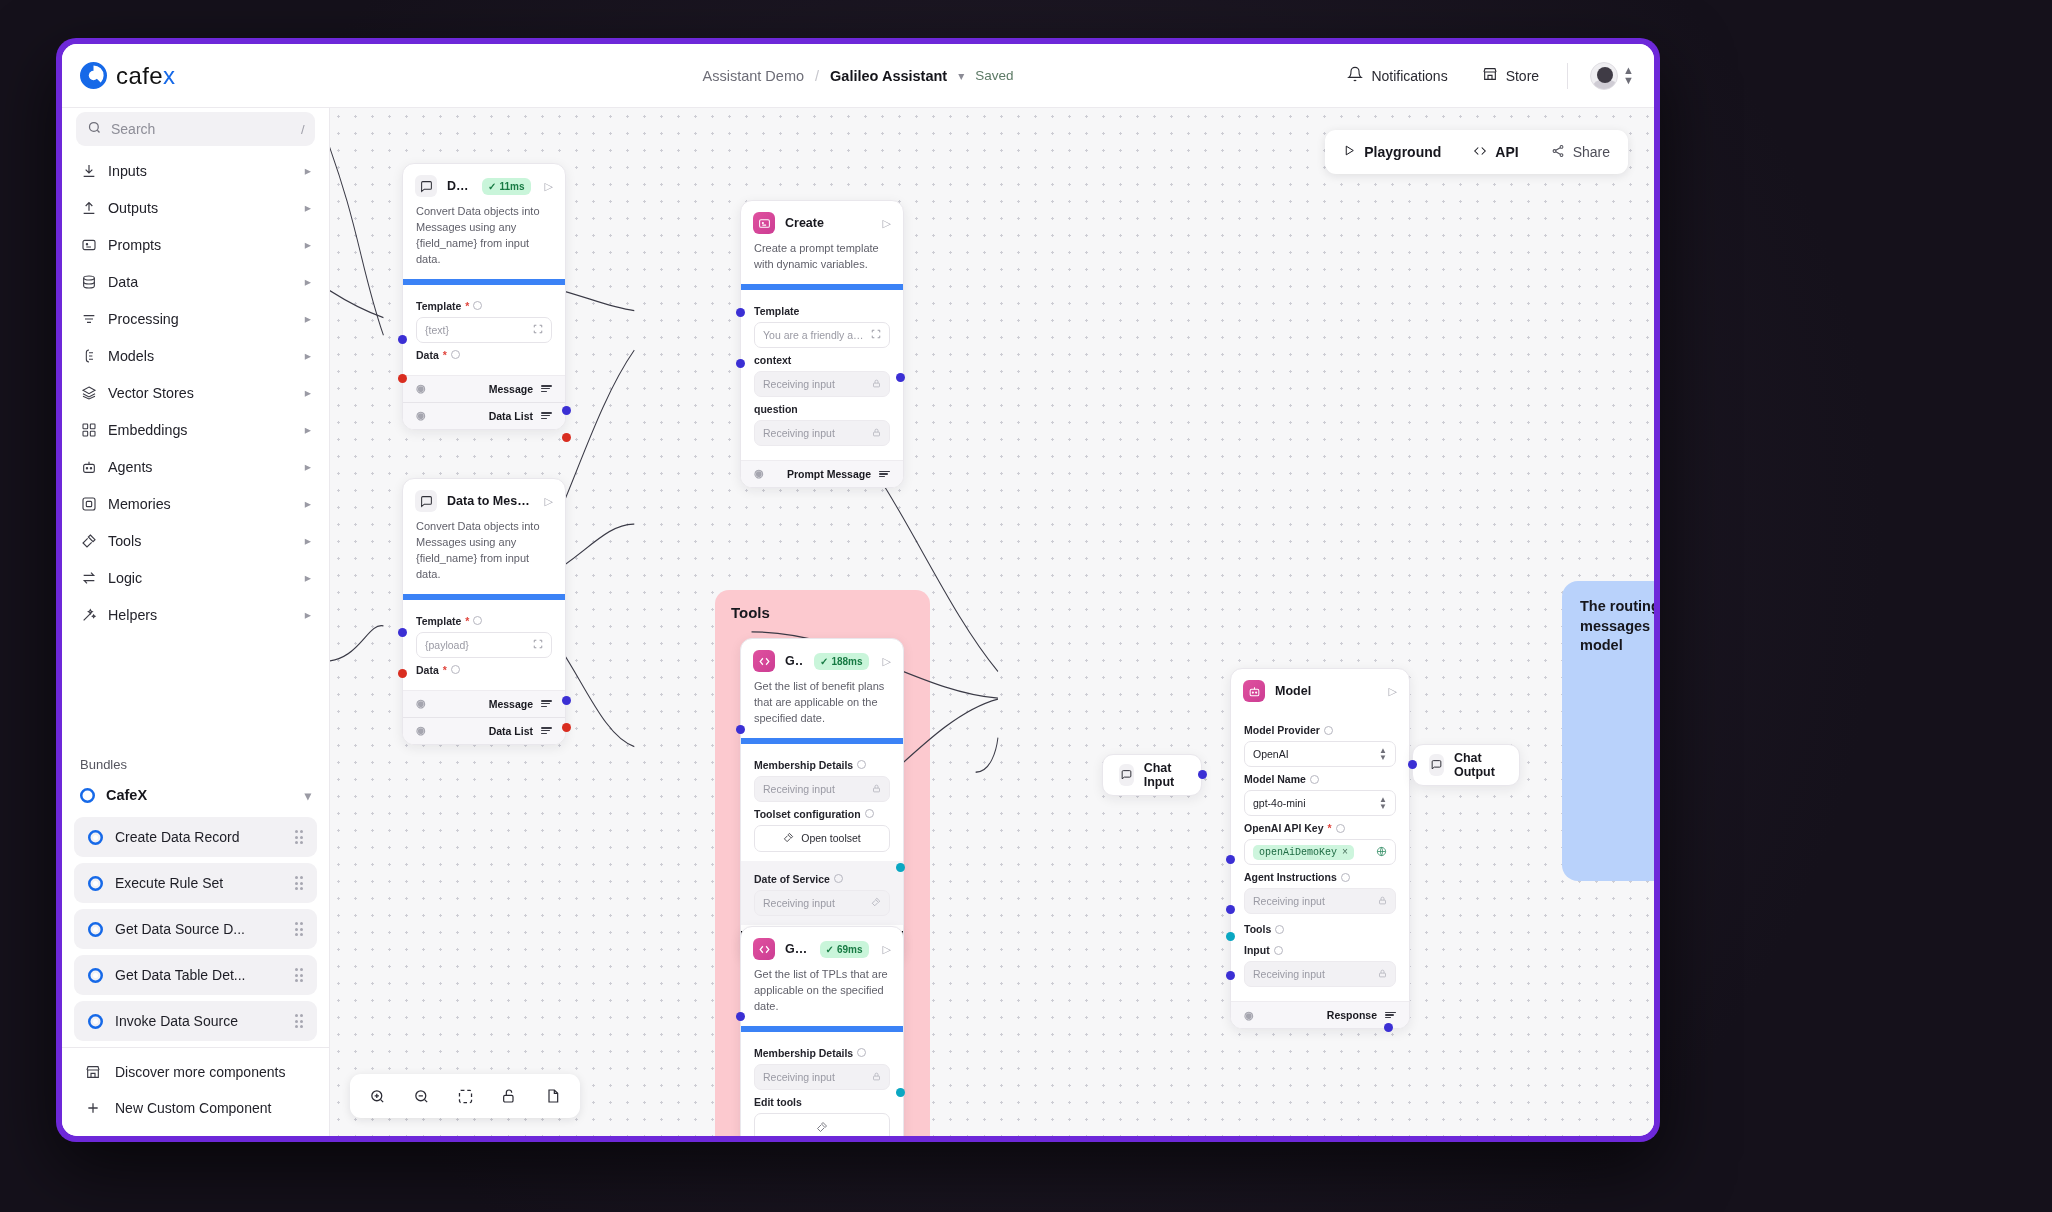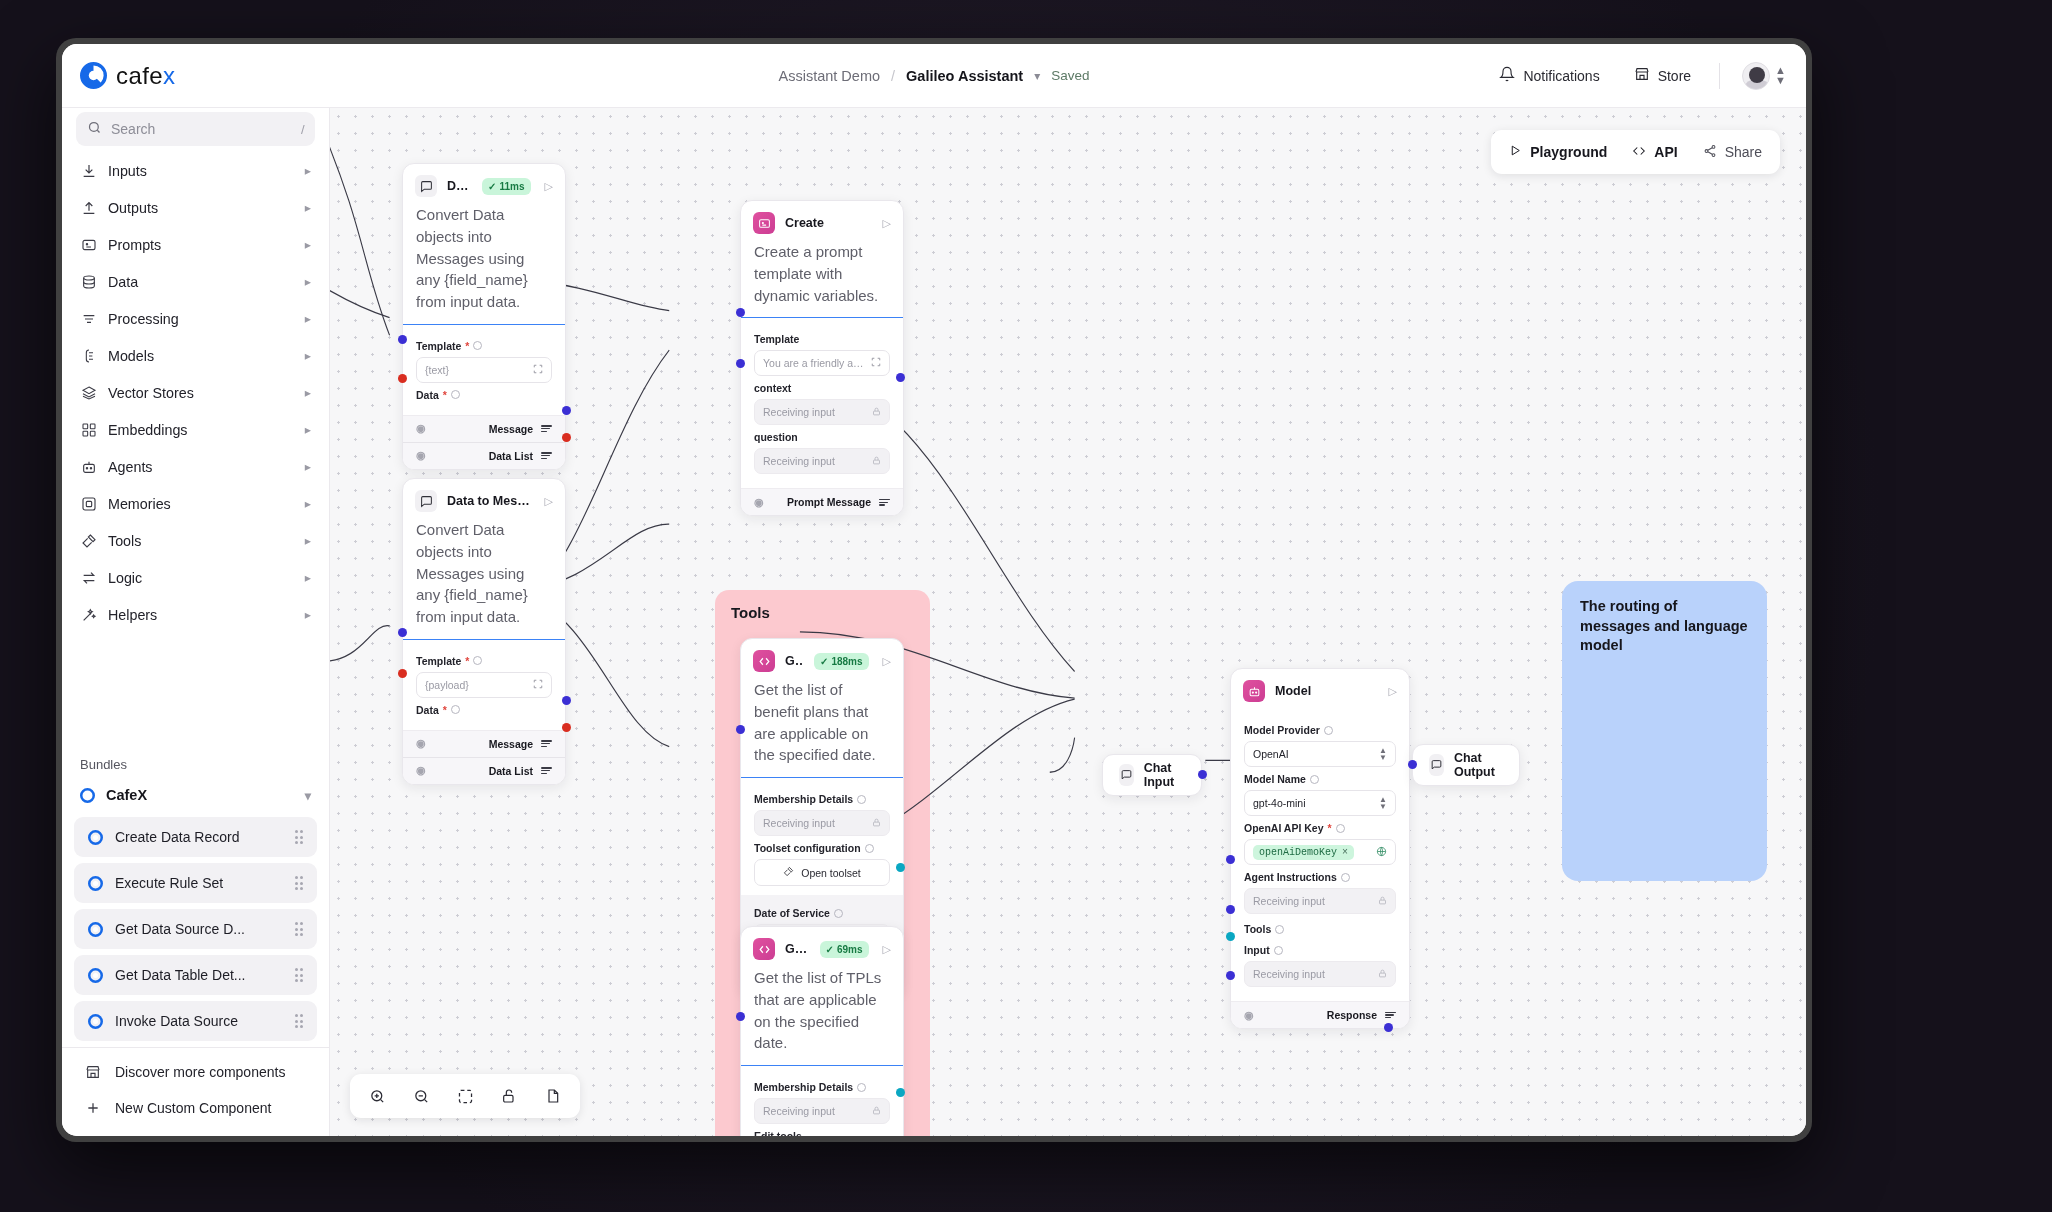--- a/index.html
+++ b/index.html
@@ -6,22 +6,22 @@
   html,body{
     width:2052px; height:1212px; overflow:hidden;
     font-family:"Liberation Sans", sans-serif;
     background:#1a1520;
   }
   #bg{
     position:absolute; inset:0;
     background:radial-gradient(circle at 50% 45%, #241d2c 0%, #15111b 70%);
   }
   #window{
-    position:absolute; left:56px; top:38px; width:1756px; height:1104px;
-    border-radius:20px; background:#404040;
+    position:absolute; left:56px; top:38px; width:1604px; height:1104px;
+    border-radius:20px; background:#6d28d9;
     box-shadow:0 26px 70px rgba(0,0,0,.65);
     overflow:hidden; padding:20px;
   }
   #window-inner{
     position:absolute; left:6px; top:6px; right:6px; bottom:6px;
     border-radius:15px; background:#fff; overflow:hidden;
   }
   
   #topbar{
     position:absolute; left:0; top:0; right:0; height:64px;
@@ -100,21 +100,21 @@
   #canvas{
     position:absolute; left:268px; top:64px; right:0; bottom:0; overflow:hidden;
     background-color:#f7f7f8;
     background-image:radial-gradient(#cdcdd4 1.1px, transparent 1.1px);
     background-size:17px 17px;
   }
   #edges{ position:absolute; inset:0; width:100%; height:100%; pointer-events:none; }
 
   .float-actions{
     position:absolute; right:26px; top:22px; height:44px; background:#fff; border-radius:11px;
-    box-shadow:0 2px 10px rgba(20,20,30,.10); display:flex; align-items:center; padding:0 18px; gap:25px; z-index:12;
+    box-shadow:0 2px 10px rgba(20,20,30,.10); display:flex; align-items:center; padding:0 18px; gap:32px; z-index:12;
   }
   .fa-btn{ display:flex;align-items:center;gap:8px;font-size:14px;cursor:pointer; }
   .fa-pg{ font-weight:bold; color:#17171e; }
   .fa-api{ font-weight:bold; color:#17171e; }
   .fa-share{ color:#4e4e58; }
 
   .zoombar{
     position:absolute; left:20px; bottom:18px; height:44px; background:#fff; border-radius:11px;
     box-shadow:0 2px 10px rgba(20,20,30,.10); display:flex; align-items:center; padding:0 12px; gap:14px; z-index:12;
   }
@@ -131,21 +131,21 @@
     position:absolute; background:#fff; border:1px solid #e9e7ec; border-radius:12px;
     box-shadow:0 3px 12px rgba(25,25,35,.08); overflow:hidden; z-index:5;
   }
   .n-head{ display:flex; align-items:center; gap:10px; padding:11px 12px 7px 12px; }
   .n-ico{ width:22px;height:22px;border-radius:6px;display:flex;align-items:center;justify-content:center;flex:0 0 22px; }
   .n-ico.grey{ background:#f1f0f3; color:#303038; }
   .n-ico.pink{ background:linear-gradient(135deg,#e0519f,#cc3d93); color:#fff; }
   .n-title{ font-size:12.5px; font-weight:bold; color:#17171e; flex:1; white-space:nowrap; overflow:hidden; text-overflow:ellipsis;}
   .n-badge{ background:#c9f5da; color:#177a43; font-size:10px; font-weight:bold; border-radius:6px; padding:3px 6px; display:flex;align-items:center;gap:3px;}
   .n-play{ color:#a7a7b1; font-size:11px; padding-left:4px; }
-  .n-desc{ font-size:15px; color:#5f5f69; line-height:1.45; padding:0 13px 11px 13px; border-bottom:1px solid #3b82f6;}
+  .n-desc{ font-size:11px; color:#5f5f69; line-height:1.45; padding:0 13px 11px 13px; border-bottom:6px solid #3b82f6;}
   .n-body{ padding:9px 13px 6px 13px; }
   .f-label{ font-size:10.5px; font-weight:bold; color:#23232b; margin:6px 0 5px 0; display:flex; align-items:center; gap:4px; }
   .req{ color:#e0443c; font-weight:bold; }
   .info{ width:9px;height:9px;border:1px solid #b6b6c0;border-radius:50%;display:inline-block; }
   .f-input{
     height:26px; border:1px solid #e6e4e9; border-radius:7px; background:#fff;
     display:flex; align-items:center; padding:0 8px; font-size:10.5px; color:#9a9aa4; gap:6px;
   }
   .f-input .val{ flex:1; white-space:nowrap; overflow:hidden; text-overflow:ellipsis;}
   .f-input.locked{ background:#f2f1f4; border-color:#eceaee; }

